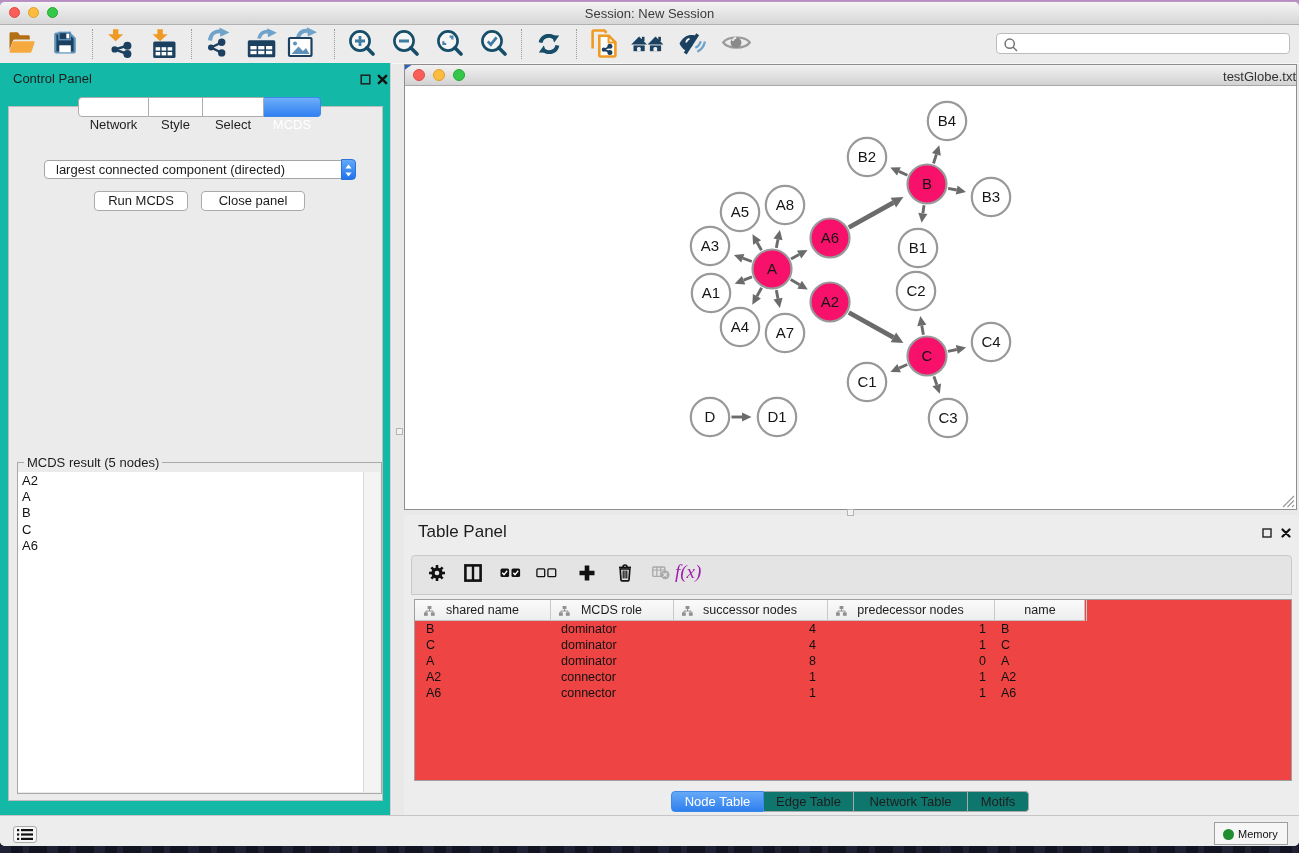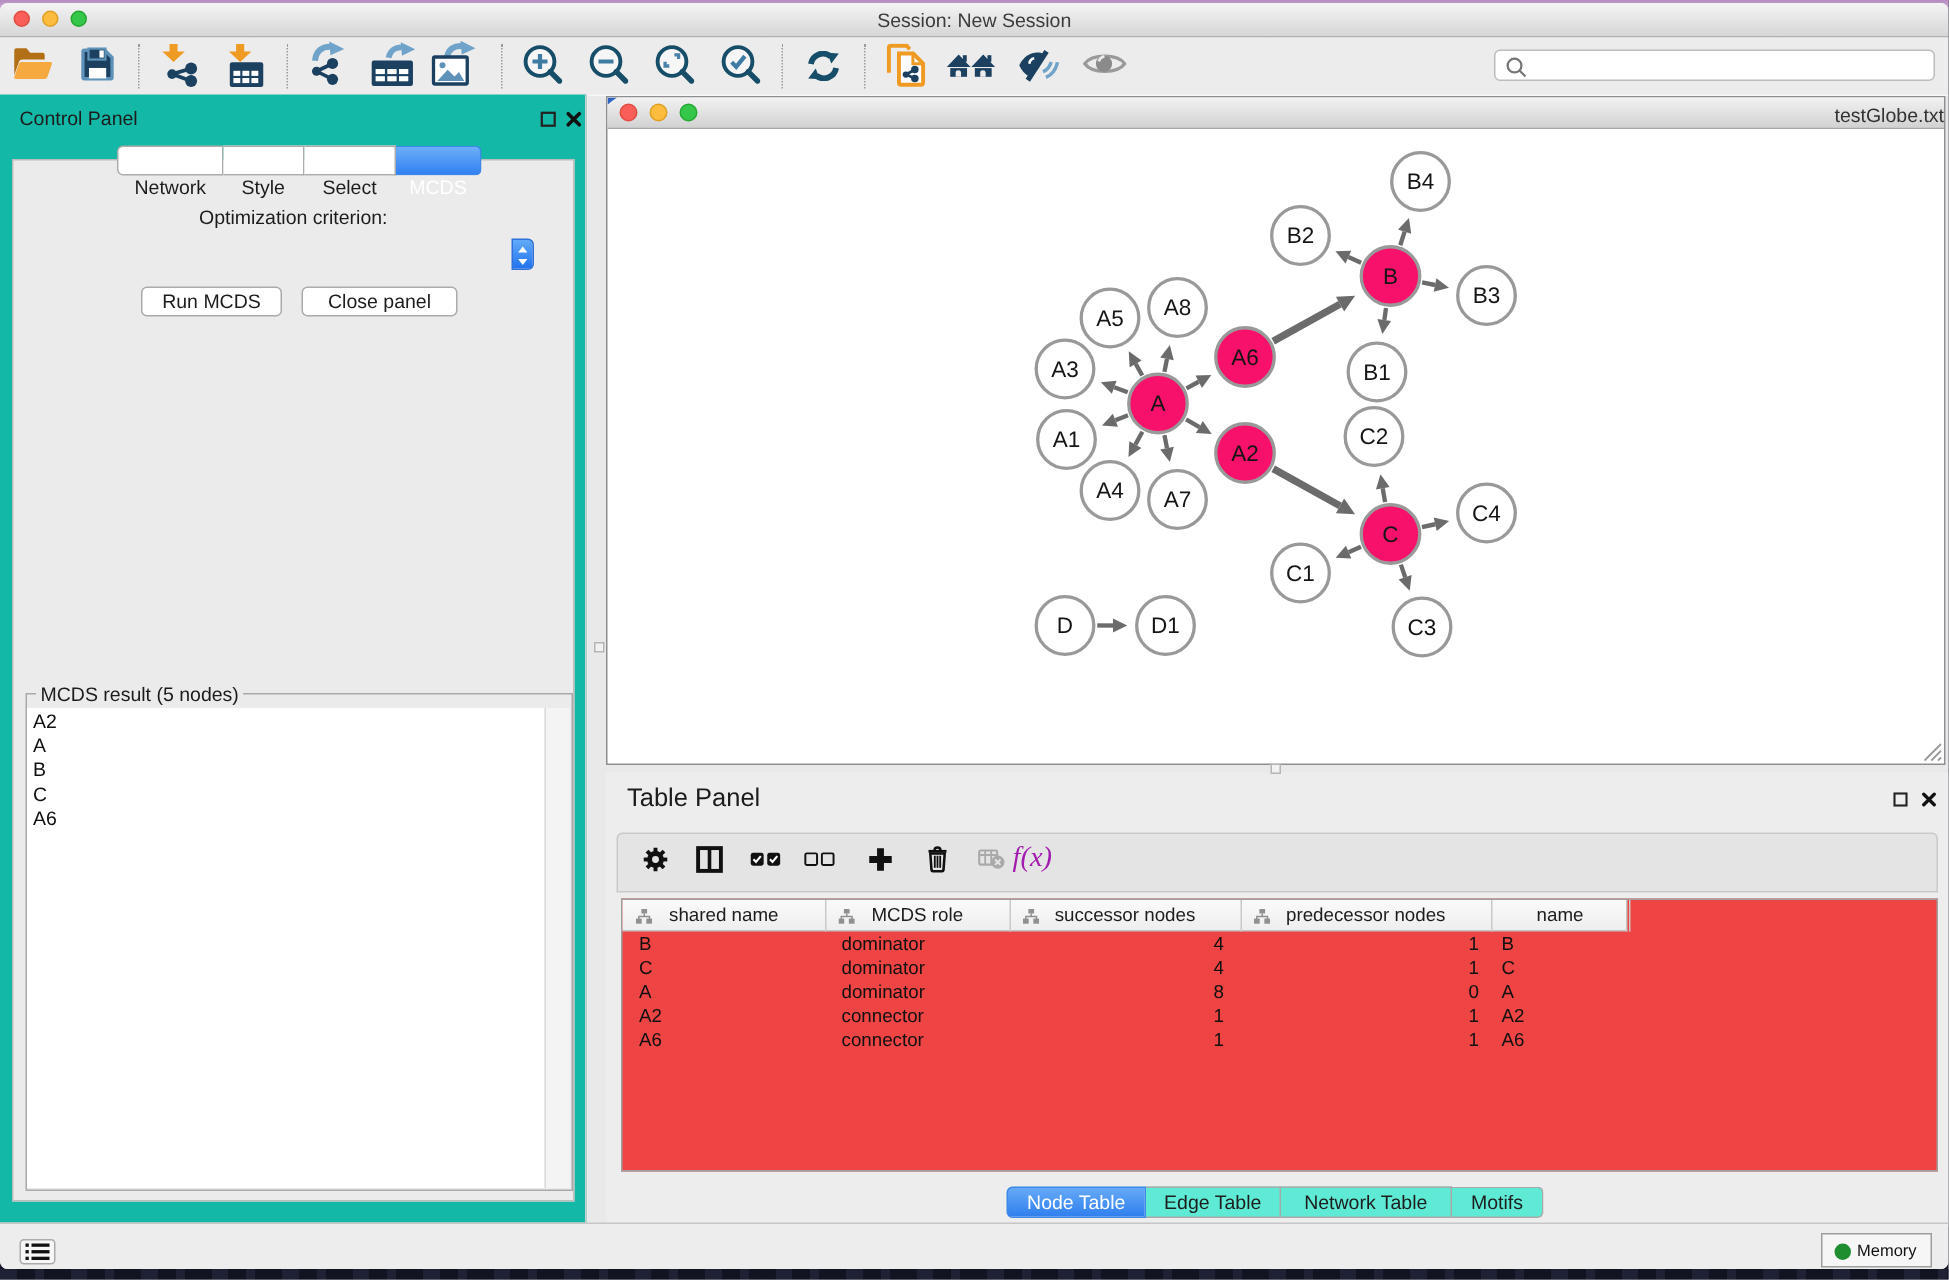--- a/index.html
+++ b/index.html
@@ -49,21 +49,21 @@
 #tp{left:404px;top:513px;width:895px;height:303px;background:#ededed}
 #tp-title{left:14px;top:7px;font-size:17px;color:#1c1c1c}
 #tp-box{left:7px;top:40px;width:881px;height:40px;background:#e4e4e4;border:1px solid #c9c9c9;border-radius:4px 4px 0 0}
 #tbl{left:10px;top:84px;width:878px;height:182px;background:#ef4444;border:1px solid #9f9f9f}
 #tbl-head{left:0;top:0;width:670px;height:21px;background:linear-gradient(#fafafa,#eeeeee);border-bottom:1px solid #c3c3c3;border-right:1px solid #c3c3c3}
 .hcol{top:3px;font-size:12.5px;color:#1c1c1c;text-align:center}
 .hsep{top:0;width:0;height:21px;border-left:1px solid #c9c9c9}
 .cell{font-size:12.5px;color:#111}
 
 #btabs{left:267px;top:276px;height:21px;display:flex;font-size:13px;color:#1d1d1d}
-.btab{border:1px solid #a9a9a9;border-left:none;background:#5eead4;line-height:18px;text-align:center;padding-top:1px}
+.btab{border:1px solid #a9a9a9;border-left:none;background:#0f766e;line-height:18px;text-align:center;padding-top:1px}
 .btab.sel{background:linear-gradient(#66a9f7,#2e7fee);color:#fff;border-color:#3d88e8;border-radius:4px 0 0 4px;border-left:1px solid #3d88e8}
 .btab:last-child{border-radius:0 4px 4px 0}
 
 #status{left:0;top:813px;width:1299px;height:31px;background:#ededed;border-top:1px solid #c6c6c6}
 #list-btn{left:13px;top:10px;width:24px;height:17px;background:#f6f6f6;border:1px solid #ababab;border-radius:3px}
 #mem-btn{left:1214px;top:6px;width:74px;height:23px;background:#f6f6f6;border:1px solid #9e9e9e;font-size:11px;color:#111}
 #mem-dot{left:8px;top:6px;width:11px;height:11px;border-radius:50%;background:#1e8e31}
 #mem-txt{left:23px;top:5px}
 </style></head>
 <body>
@@ -208,21 +208,21 @@
       <svg class="abs" style="left:377px;top:11px" width="11" height="11" viewBox="0 0 11 11">
         <path d="M1.8,1.8 L9.2,9.2 M9.2,1.8 L1.8,9.2" stroke="#111" stroke-width="2.4" stroke-linecap="round"></path>
       </svg>
     <div class="abs" id="cp-pane"></div>
     <div class="abs" id="cp-tabs">
         <div class="tab" style="width:71px">Network</div>
         <div class="tab" style="width:54px">Style</div>
         <div class="tab" style="width:61px">Select</div>
         <div class="tab sel" style="width:57px">MCDS</div>
       </div>
-    <div class="abs" id="opt-label">Optimization criterion:</div>
+    <div class="abs" id="dropdown">largest connected component (directed)</div>
     <div class="abs" id="dd-btn">
         <svg width="13" height="19" viewBox="0 0 13 19" style="display:block;margin:1px auto">
           <path d="M6.5,3.4 L9.6,7.4 H3.4 Z" fill="#fff"></path>
           <path d="M6.5,15.6 L3.4,11.6 H9.6 Z" fill="#fff"></path>
         </svg>
       </div>
     <div class="abs btn" id="btn-run">Run MCDS</div>
     <div class="abs btn" id="btn-close">Close panel</div>
     <div class="abs" id="fieldset"></div>
     <div class="abs" id="fs-legend">MCDS result (5 nodes)</div>

